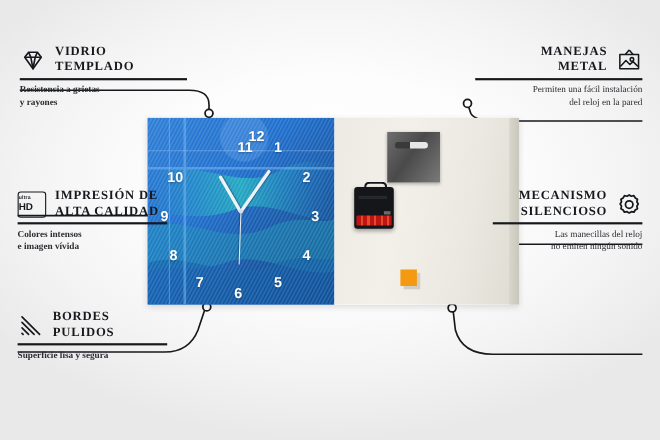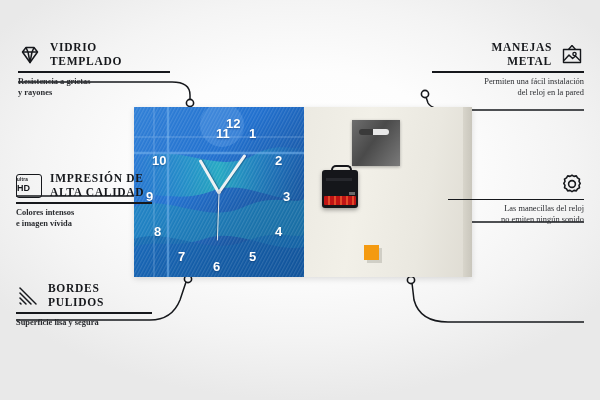--- a/index.html
+++ b/index.html
@@ -241,20 +241,22 @@
         <path d="M4 17.5 L9 12 L12.6 15.6 L15.5 13 L20 17.5"></path>
       </svg>
     </div>
     <div class="cal-rule"></div>
     <div class="cal-desc">Permiten una fácil instalación
 del reloj en la pared</div>
   </div>
 
   <div class="callout right" style="left:448px;top:172px;width:136px;">
     <div class="cal-head">
+      <div class="cal-title">MECANISMO
+SILENCIOSO</div>
       <svg class="ico" viewBox="0 0 24 24" fill="none" stroke="#16181c" stroke-width="1.6" stroke-linejoin="round">
         <path d="M12 3.2 l2 1.2 2.3-.5 1.2 2 2 1.2-.5 2.3 1.2 2-1.2 2 .5 2.3-2 1.2-1.2 2-2.3-.5-2 1.2-2-1.2-2.3.5-1.2-2-2-1.2.5-2.3-1.2-2 1.2-2-.5-2.3 2-1.2 1.2-2 2.3.5z"></path>
         <circle cx="12" cy="12" r="3.4"></circle>
       </svg>
     </div>
     <div class="cal-rule"></div>
     <div class="cal-desc">Las manecillas del reloj
 no emiten ningún sonido</div>
   </div>
 

